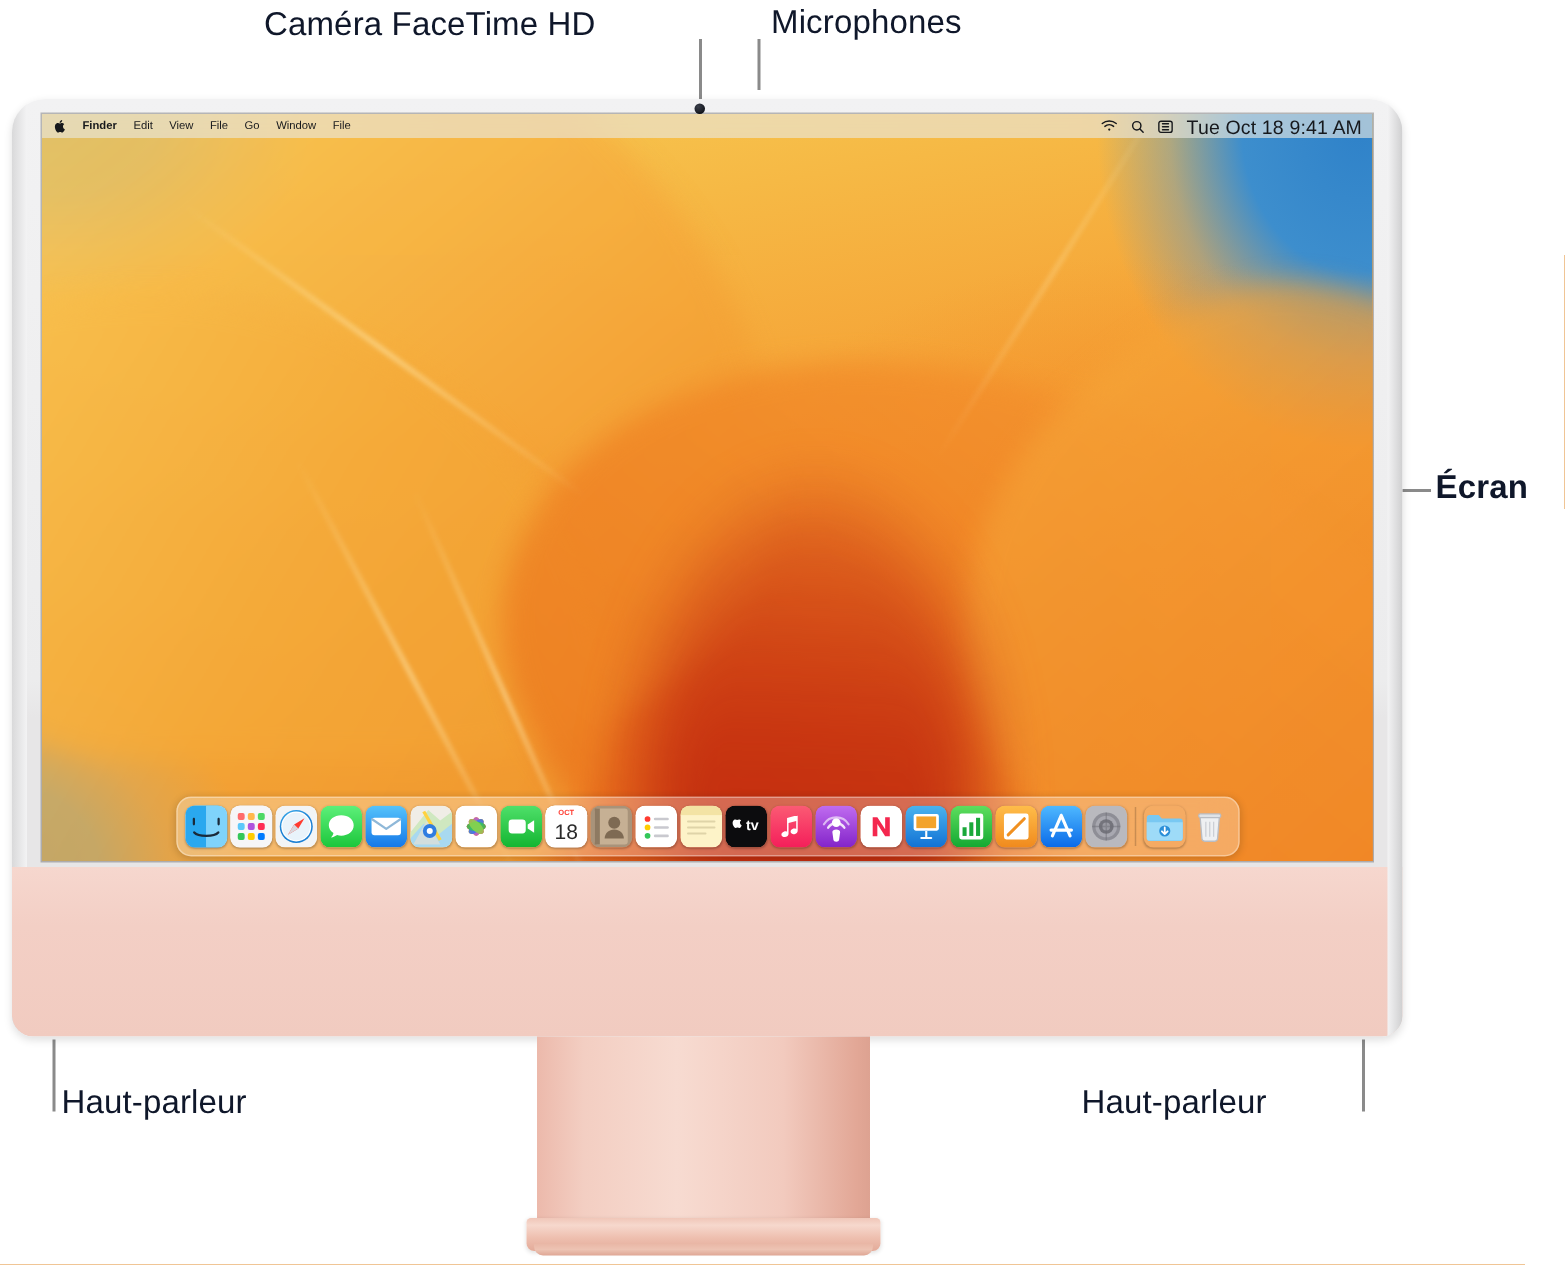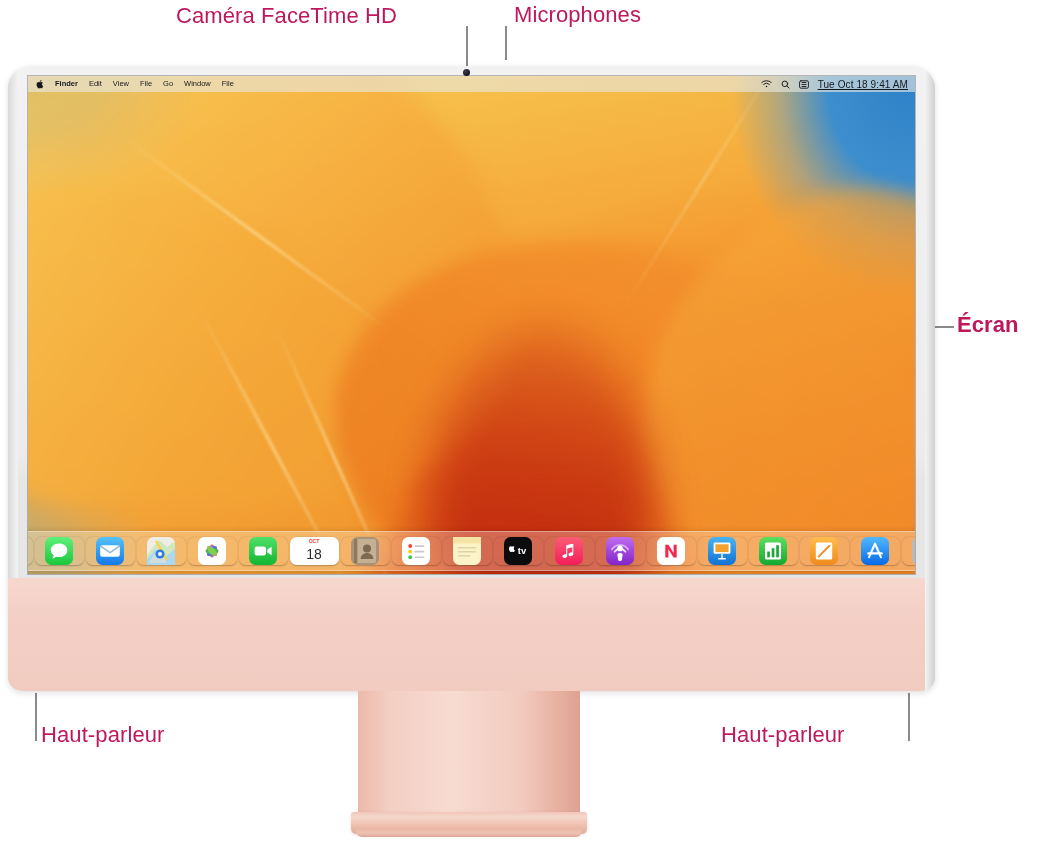--- a/index.html
+++ b/index.html
@@ -11,21 +11,21 @@
     font-family: "Liberation Sans", sans-serif;
     overflow: hidden;
     position: relative;
   }
 
   
   .callout-label {
     position: absolute;
     font-family: "Liberation Sans", sans-serif;
     font-size: 22px;
-    color: #be185d;
+    color: #0f172a;
     white-space: nowrap;
     letter-spacing: 0.1px;
   }
   .leader {
     position: absolute;
     background: #8a8a8a;
   }
   .leader-v { width: 1.5px; }
   .leader-h { height: 1.5px; }
 
@@ -187,42 +187,42 @@
     font-size: 7.5px;
     color: #16181c;
     z-index: 5;
   }
   .mb-left { display: flex; align-items: center; gap: 11px; }
   .mb-right { display: flex; align-items: center; gap: 9px; margin-left: auto; }
   .mb-item { white-space: nowrap; line-height: 1; }
   .mb-item.bold { font-weight: bold; }
   .apple-logo { width: 9px; height: 10px; display:block; }
   .mb-icon { display: block; }
-  .mb-clock { font-size: 10px; white-space: nowrap; letter-spacing: 0.1px; text-decoration: underline; }
+  .mb-clock { font-size: 13px; white-space: nowrap; letter-spacing: 0.1px; }
 
   
   #dock {
     position: absolute;
     left: 50%;
     transform: translateX(-50%);
     bottom: 3px;
     height: 40px;
     display: flex;
     align-items: center;
     gap: 2px;
     padding: 3px 5px;
     border-radius: 10px;
     background: rgba(255,255,255,0.28);
     border: 0.5px solid rgba(255,255,255,0.35);
     box-shadow: 0 1px 6px rgba(0,0,0,0.2);
     backdrop-filter: blur(12px);
     z-index: 6;
   }
   .dock-icon {
-    width: 49px; height: 28px;
+    width: 28px; height: 28px;
     border-radius: 6.5px;
     position: relative;
     flex: 0 0 auto;
     overflow: hidden;
     box-shadow: 0 0.5px 1.5px rgba(0,0,0,0.25);
     display: flex; align-items: center; justify-content: center;
     font-size: 14px;
   }
   .dock-sep {
     width: 1px; height: 26px;

